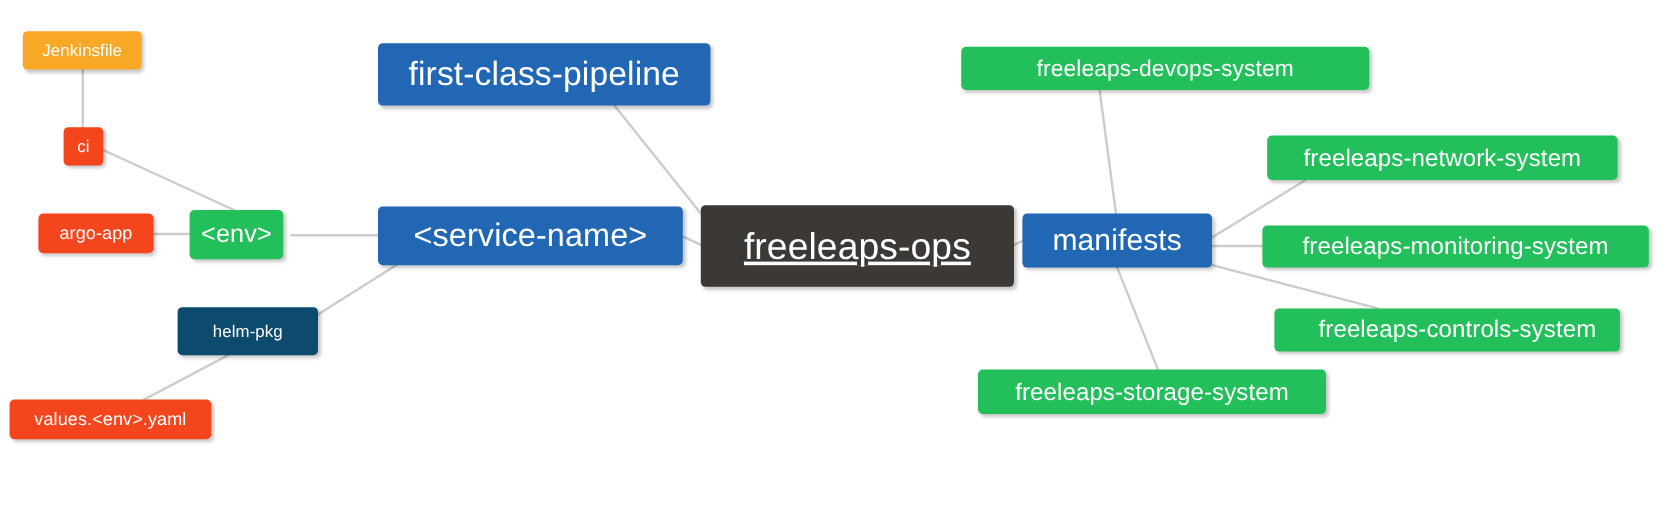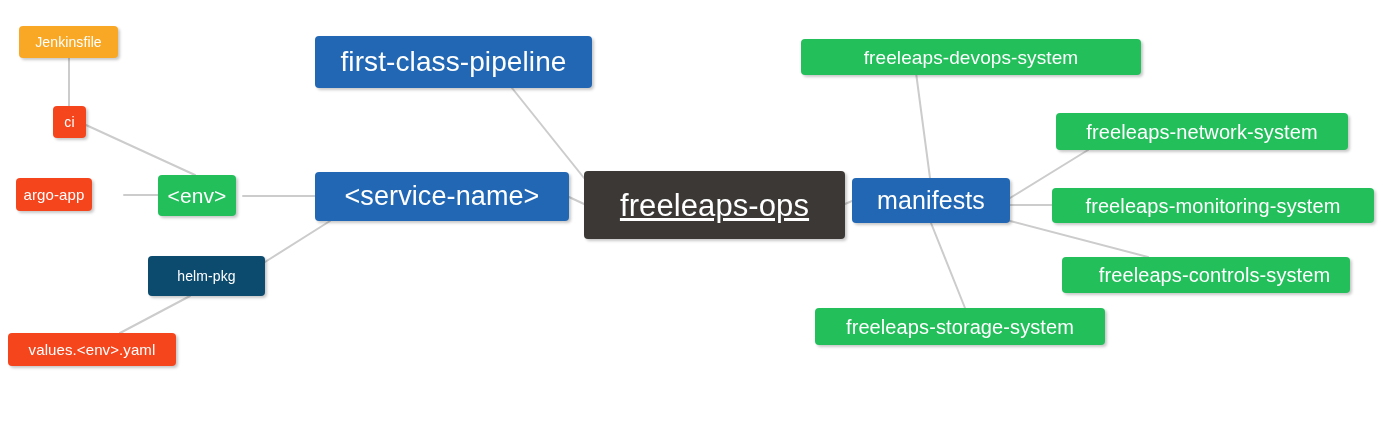--- a/index.html
+++ b/index.html
@@ -65,21 +65,21 @@
       <line x1="1010" y1="221" x2="1148" y2="257" stroke="#cccccc" stroke-width="2" stroke-linecap="round"></line>
       <line x1="931" y1="223" x2="965" y2="308" stroke="#cccccc" stroke-width="2" stroke-linecap="round"></line>
     </svg>
   <div id="node-layer">
       <div class="node" style="left: 19px; top: 26px; width: 99px; height: 32px; background: rgb(249, 168, 37); font-size: 14px;">
         <span class="node-label">Jenkinsfile</span>
       </div>
       <div class="node" style="left: 53px; top: 106px; width: 33px; height: 32px; background: rgb(245, 69, 29); font-size: 14px;">
         <span class="node-label">ci</span>
       </div>
-      <div class="node" style="left: 16px; top: 178px; width: 76px; height: 33px; background: rgb(245, 69, 29); font-size: 15px;">
+      <div class="node" style="left: 32px; top: 178px; width: 96px; height: 33px; background: rgb(245, 69, 29); font-size: 15px;">
         <span class="node-label">argo-app</span>
       </div>
       <div class="node" style="left: 158px; top: 175px; width: 78px; height: 41px; background: rgb(34, 191, 91); font-size: 21px;">
         <span class="node-label">&lt;env&gt;</span>
       </div>
       <div class="node" style="left: 148px; top: 256px; width: 117px; height: 40px; background: #0c4a6e; font-size: 14px;">
         <span class="node-label">helm-pkg</span>
       </div>
       <div class="node" style="left: 8px; top: 333px; width: 168px; height: 33px; background: rgb(245, 69, 29); font-size: 15px;">
         <span class="node-label">values.&lt;env&gt;.yaml</span>

